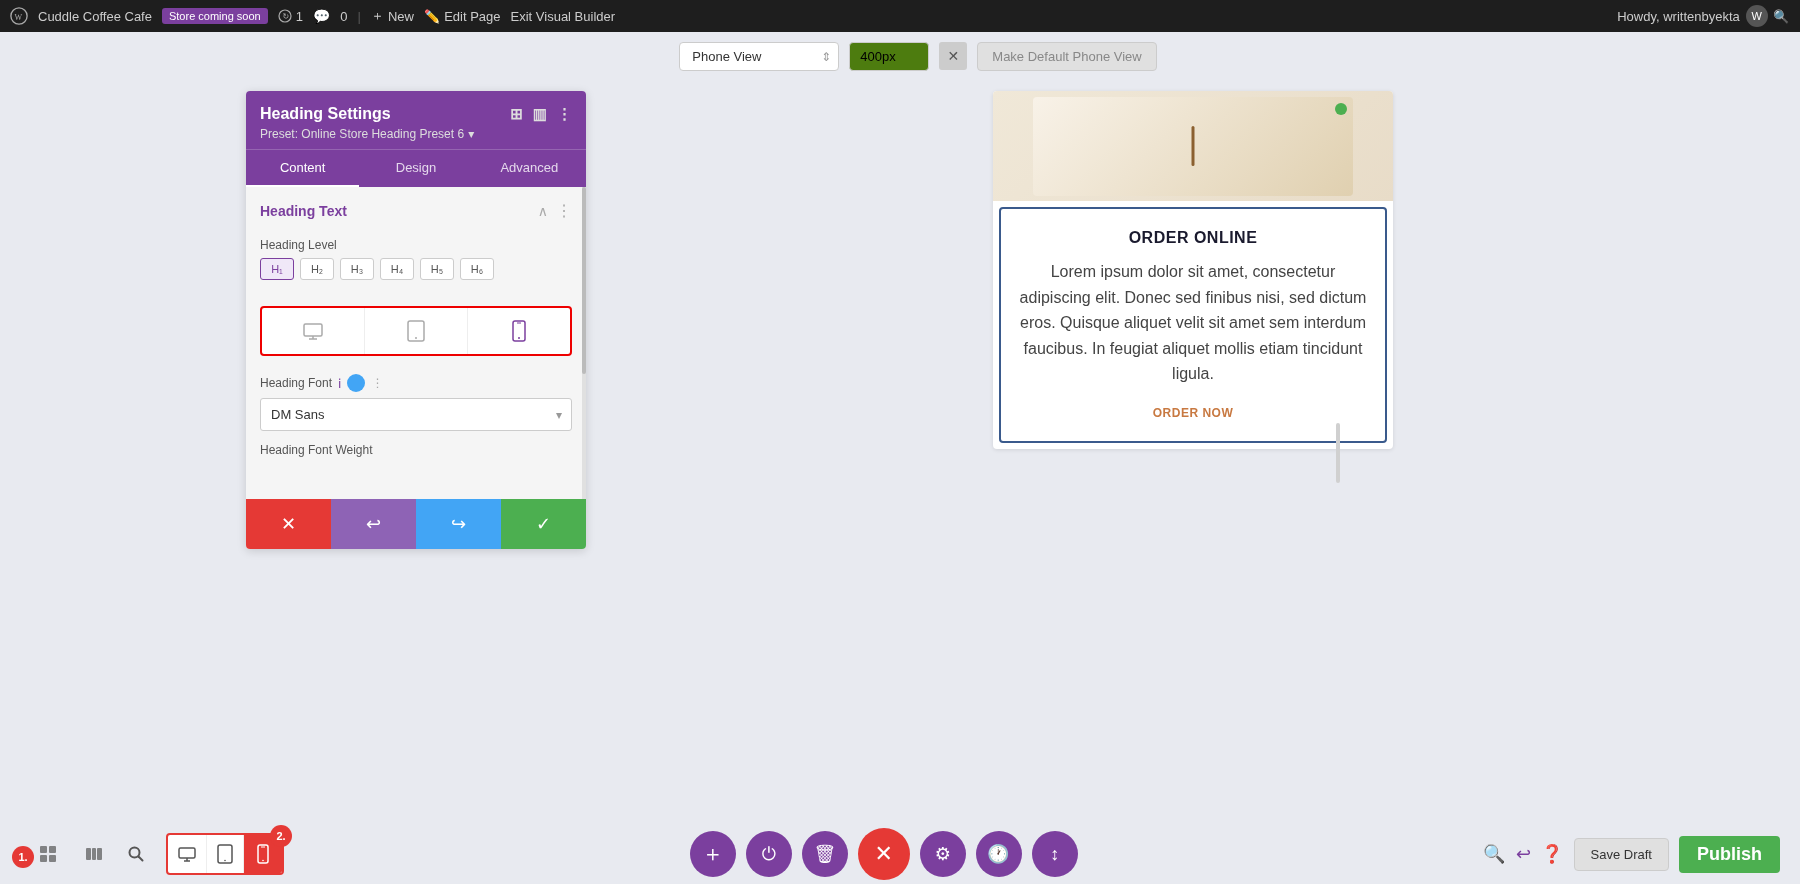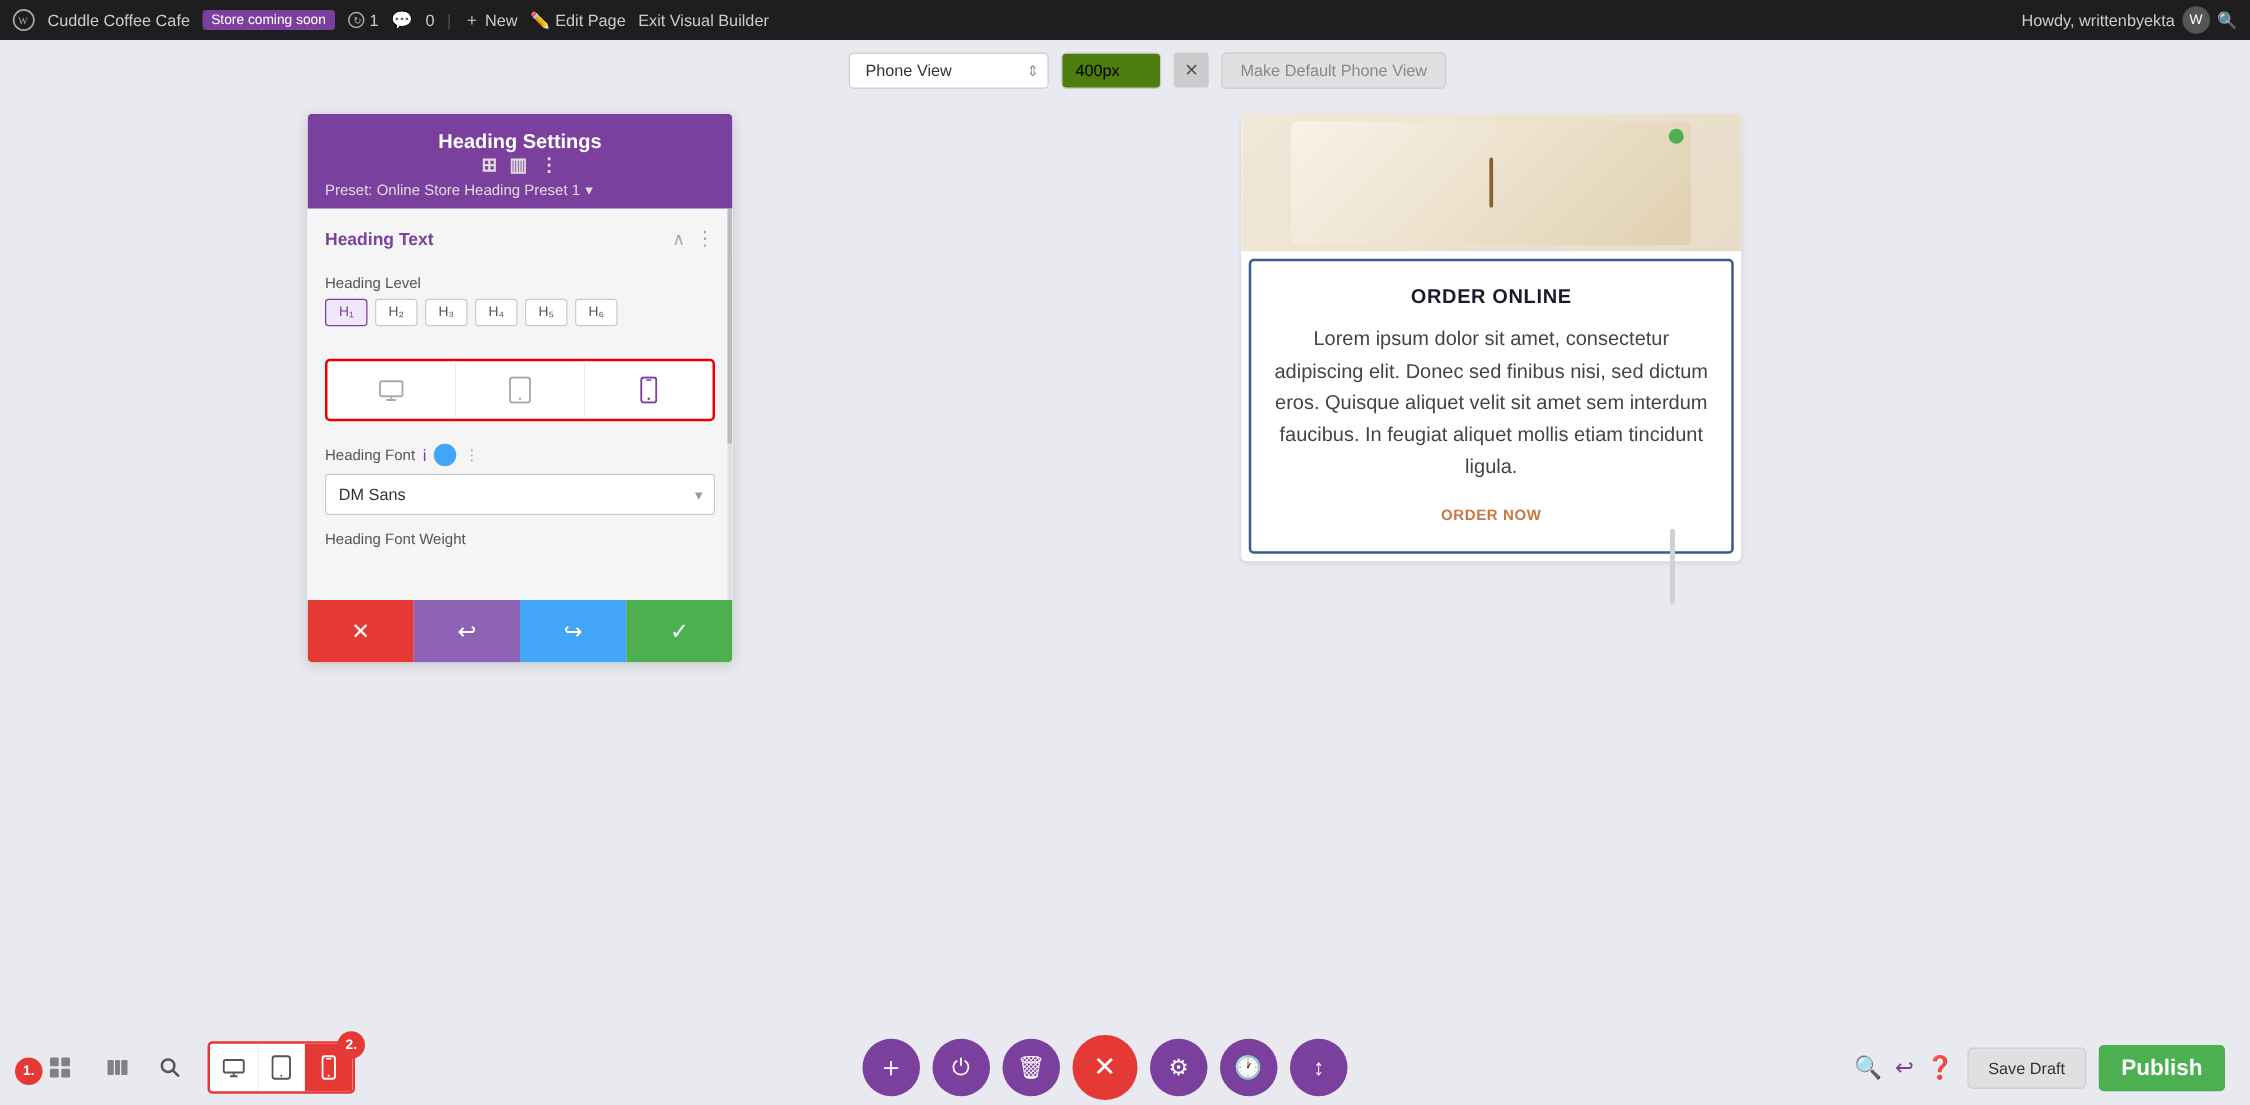--- a/index.html
+++ b/index.html
@@ -52,21 +52,21 @@
     #settings-panel {
       width: 340px; min-width: 340px; background: #fff; margin: 0 0 0 246px;
       border-radius: 4px; box-shadow: 0 2px 10px rgba(0,0,0,0.15);
       display: flex; flex-direction: column; overflow: hidden; height: fit-content;
       margin-top: 10px;
       z-index: 10;
     }
     .panel-header {
       background: #7b3f9e; color: #fff; padding: 14px 14px 8px 14px;
     }
-    .panel-title { font-size: 16px; font-weight: 600; display: flex; align-items: center; justify-content: space-between; flex-direction: column; }
+    .panel-title { font-size: 16px; font-weight: 600; display: flex; align-items: center; justify-content: space-between; }
     .panel-title-icons { display: flex; gap: 10px; align-items: center; }
     .panel-title-icon { color: #ddd; cursor: pointer; font-size: 15px; }
     .panel-preset { font-size: 12px; color: #ddd; margin-top: 4px; display: flex; align-items: center; gap: 4px; cursor: pointer; }
     .panel-tabs { display: flex; background: #7b3f9e; border-top: 1px solid rgba(255,255,255,0.2); }
     .panel-tab {
       flex: 1; text-align: center; padding: 10px 0; font-size: 13px; color: rgba(255,255,255,0.8);
       cursor: pointer; border-bottom: 2px solid transparent;
     }
     .panel-tab.active { color: #fff; border-bottom: 2px solid #fff; }
 
@@ -252,22 +252,33 @@
     <div class="panel-header">
       <div class="panel-title">
         <span>Heading Settings</span>
         <div class="panel-title-icons">
           <span class="panel-title-icon">⊞</span>
           <span class="panel-title-icon">▥</span>
           <span class="panel-title-icon">⋮</span>
         </div>
       </div>
       <div class="panel-preset">
-        <span>Preset: Online Store Heading Preset 1</span>
+        <span>Preset: Online Store Heading Preset 6</span>
         <span>▾</span>
+      </div>
+    </div>
+    <div class="panel-tabs">
+      <div class="panel-tab active">
+        <span>Content</span>
+      </div>
+      <div class="panel-tab">
+        <span>Design</span>
+      </div>
+      <div class="panel-tab">
+        <span>Advanced</span>
       </div>
     </div>
 
     <div class="panel-body">
       <div class="panel-section-header">
         <span class="panel-section-title">Heading Text</span>
         <div class="panel-section-actions">
           <span class="section-collapse">∧</span>
           <span class="section-more">⋮</span>
         </div>

